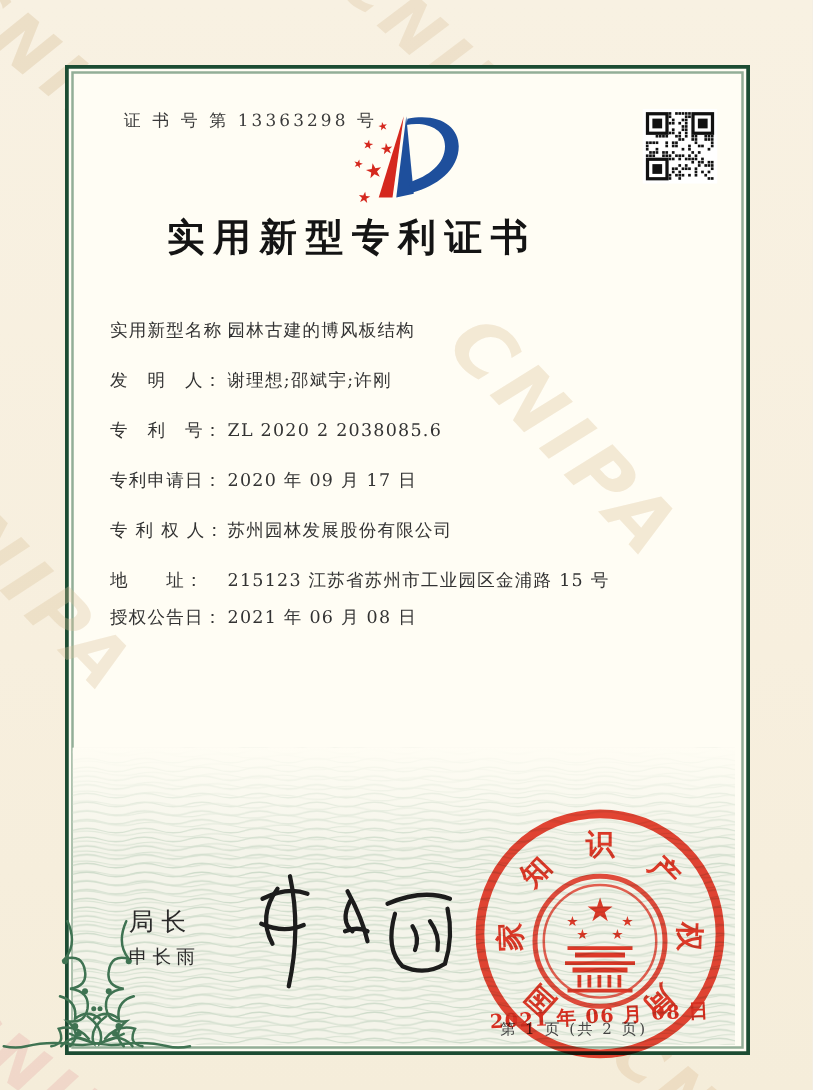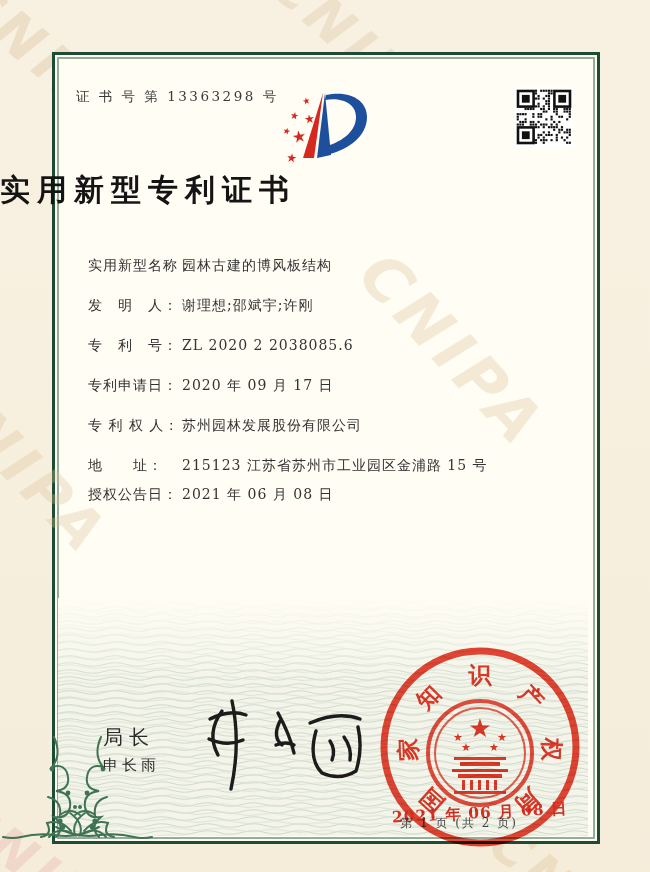--- a/index.html
+++ b/index.html
@@ -12,24 +12,24 @@
       transform-origin:left top;z-index:2;user-select:none;}
   
   #frame{position:absolute;left:52px;top:52px;width:542px;height:786px;
          border:3px solid #1c4c33;z-index:3;background:#fffdf4;}
   #frame-inner{position:absolute;left:2px;top:2px;right:2px;bottom:2px;
          border:2px solid #93ae97;}
   
   #guilloche{position:absolute;left:58px;top:598px;width:530px;height:238px;z-index:4;}
   
   .content{position:absolute;z-index:6;color:#2e2e2e;}
-  #cert-no{left:76px;top:88px;font-size:13.5px;letter-spacing:2.5px;color:#3a3a3a;}
+  #cert-no{left:99px;top:88px;font-size:13.5px;letter-spacing:2.5px;color:#3a3a3a;}
   #logo{left:279px;top:86px;width:100px;height:85px;}
   #qr{left:514px;top:87px;width:60px;height:60px;}
-  #title{left:0;top:170px;width:563px;text-align:left;font-size:30px;font-weight:bold;
+  #title{left:0;top:170px;width:563px;text-align:center;font-size:30px;font-weight:bold;
          letter-spacing:7px;color:#141414;}
   #fields{left:88px;top:254px;width:478px;font-size:14px;}
   .field-row{height:23px;line-height:23px;margin-bottom:17px;position:relative;white-space:nowrap;}
   .flabel{display:inline-block;width:94px;letter-spacing:1px;color:#333;}
   .fvalue{letter-spacing:1px;color:#333;margin-top:16px;}
   #grant-row{margin-top:-11px;}
   .pair2{position:absolute;left:257px;top:0;}
   #paragraphs{left:86px;top:507px;width:480px;font-size:14px;line-height:27px;
               font-style:italic;color:#3b3b3b;text-align:justify;}
   #paragraphs p{margin:0;text-indent:2em;}

